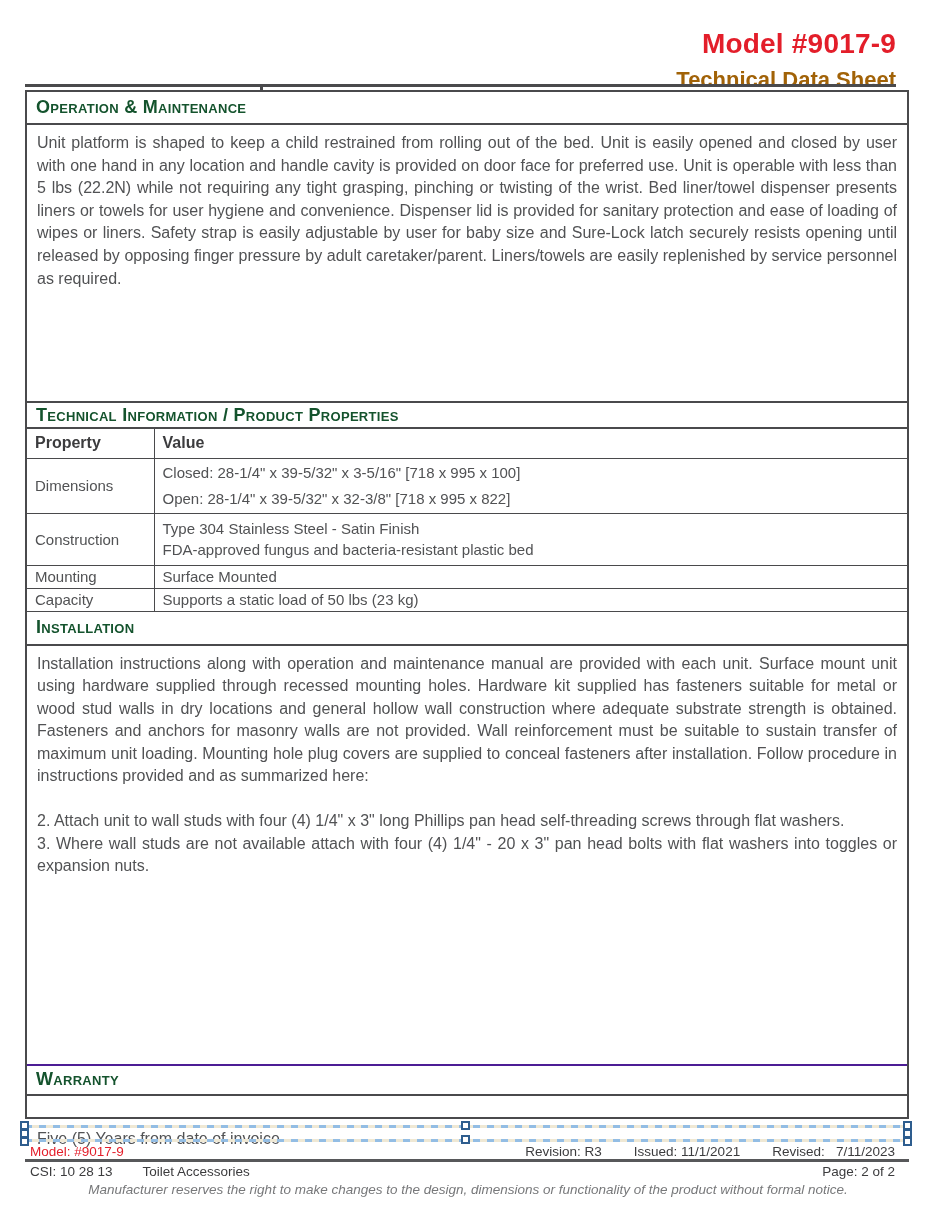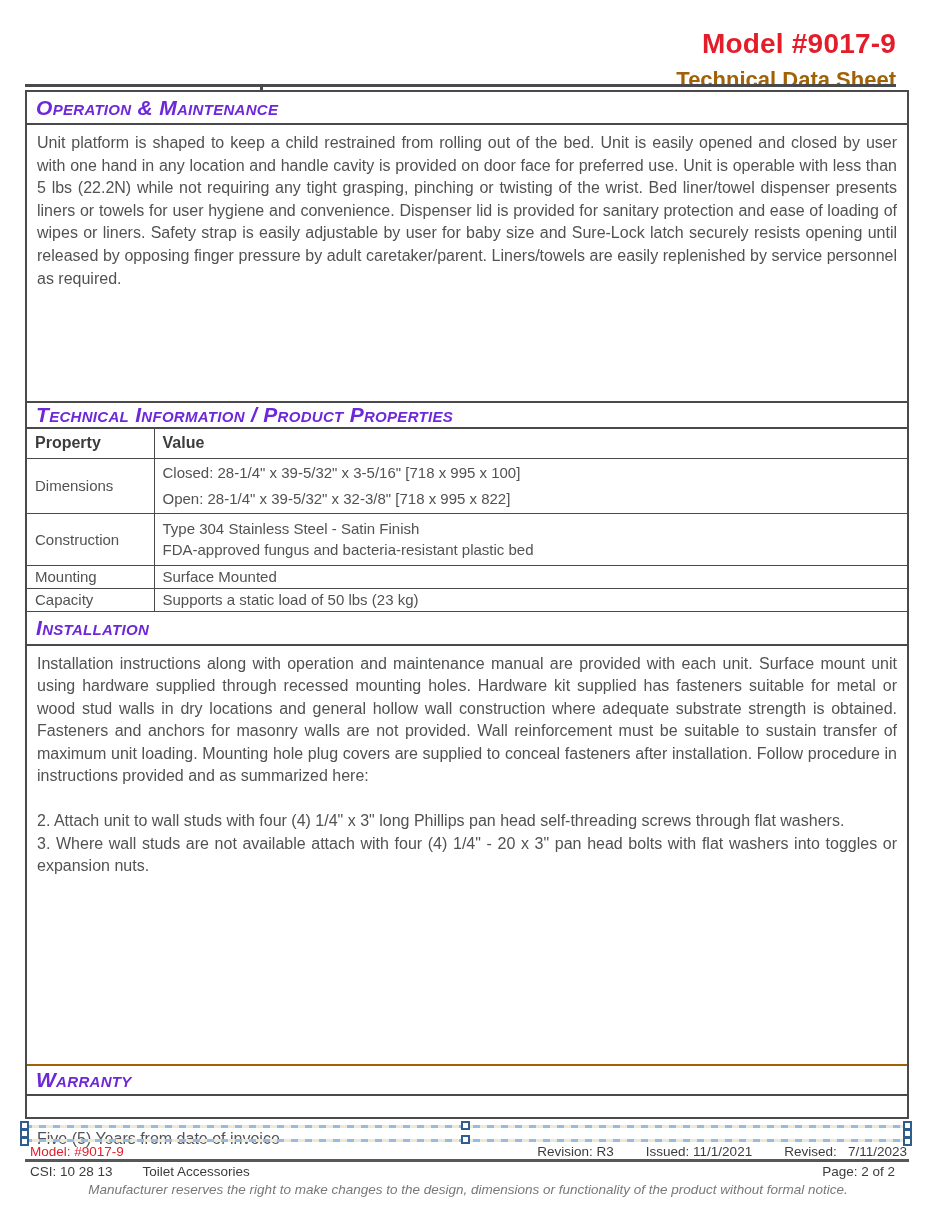--- a/index.html
+++ b/index.html
@@ -11,26 +11,26 @@
   .model-title{font-size:28px;font-weight:bold;color:#E31E2A;letter-spacing:.2px;}
   .subtitle{font-size:22px;font-weight:bold;color:#a16207;margin-top:7px;}
   .header-rule{position:absolute;left:25px;top:84px;width:871px;height:3px;background:#4A4A4C;}
   .top-tick{position:absolute;left:260px;top:84px;width:3px;height:8px;background:#4A4A4C;}
 
   
   .main-box{position:absolute;left:25px;top:90px;width:884px;height:1029px;
             border:2px solid #4A4A4C;box-sizing:border-box;background:#fff;}
   .sec-header{display:flex;align-items:center;padding:0 9px;box-sizing:border-box;
               border-bottom:2px solid #4A4A4C;}
-  .sec-title{font-style:italic;font-weight:bold;font-variant:small-caps;
-             color:#6d28d9;font-size:21px;letter-spacing:.3px;}
+  .sec-title{font-weight:bold;font-variant:small-caps;
+             color:#14532d;font-size:18px;letter-spacing:.3px;}
   .h-om{height:33px;}
   .h-tech{height:28px;border-top:2px solid #4A4A4C;}
   .h-install{height:34px;}
-  .h-warranty{height:32px;border-top:2px solid #a16207;}
+  .h-warranty{height:32px;border-top:2px solid #4c1d95;}
 
   .sec-body{padding:7px 10px;box-sizing:border-box;font-size:16px;line-height:22.6px;
             text-align:justify;color:#515254;overflow:hidden;}
   .b-om{height:276px;}
   .b-install{height:418px;}
   .b-warranty{height:27px;padding-top:4px;text-align:left;margin-top:28px;}
   .intro{margin:0 0 22px 0;}
   .step{margin:0;}
 
   
@@ -47,21 +47,21 @@
 
   
   .sel-line{position:absolute;left:25px;width:884px;height:3px;
             background:repeating-linear-gradient(90deg,#93BDE4 0 7px,#EFE8D4 7px 14px);}
   .sel-top{top:1125px;}
   .sel-bottom{top:1139px;}
   .handle{position:absolute;width:9px;height:9px;background:#fff;
           border:2px solid #2E5D8E;box-sizing:border-box;}
 
   
-  .footer-line1{position:absolute;left:30px;right:29px;top:1144px;display:flex;
+  .footer-line1{position:absolute;left:30px;right:41px;top:1144px;display:flex;
                 justify-content:space-between;align-items:baseline;font-size:13.5px;}
   .footer-model{color:#E31E2A;}
   .rev-group{display:flex;gap:32px;color:#3C3C3E;}
   .rev-group span{white-space:pre;}
   .footer-rule{position:absolute;left:25px;top:1159px;width:884px;height:2.5px;background:#57585A;}
   .footer-line2{position:absolute;left:30px;right:41px;top:1164px;display:flex;
                 justify-content:space-between;font-size:13.5px;color:#3C3C3E;}
   .csi-group{display:flex;gap:30px;}
   .disclaimer{position:absolute;left:0;top:1182px;width:100%;text-align:center;
               font-style:italic;font-size:13.5px;color:#77787A;}

